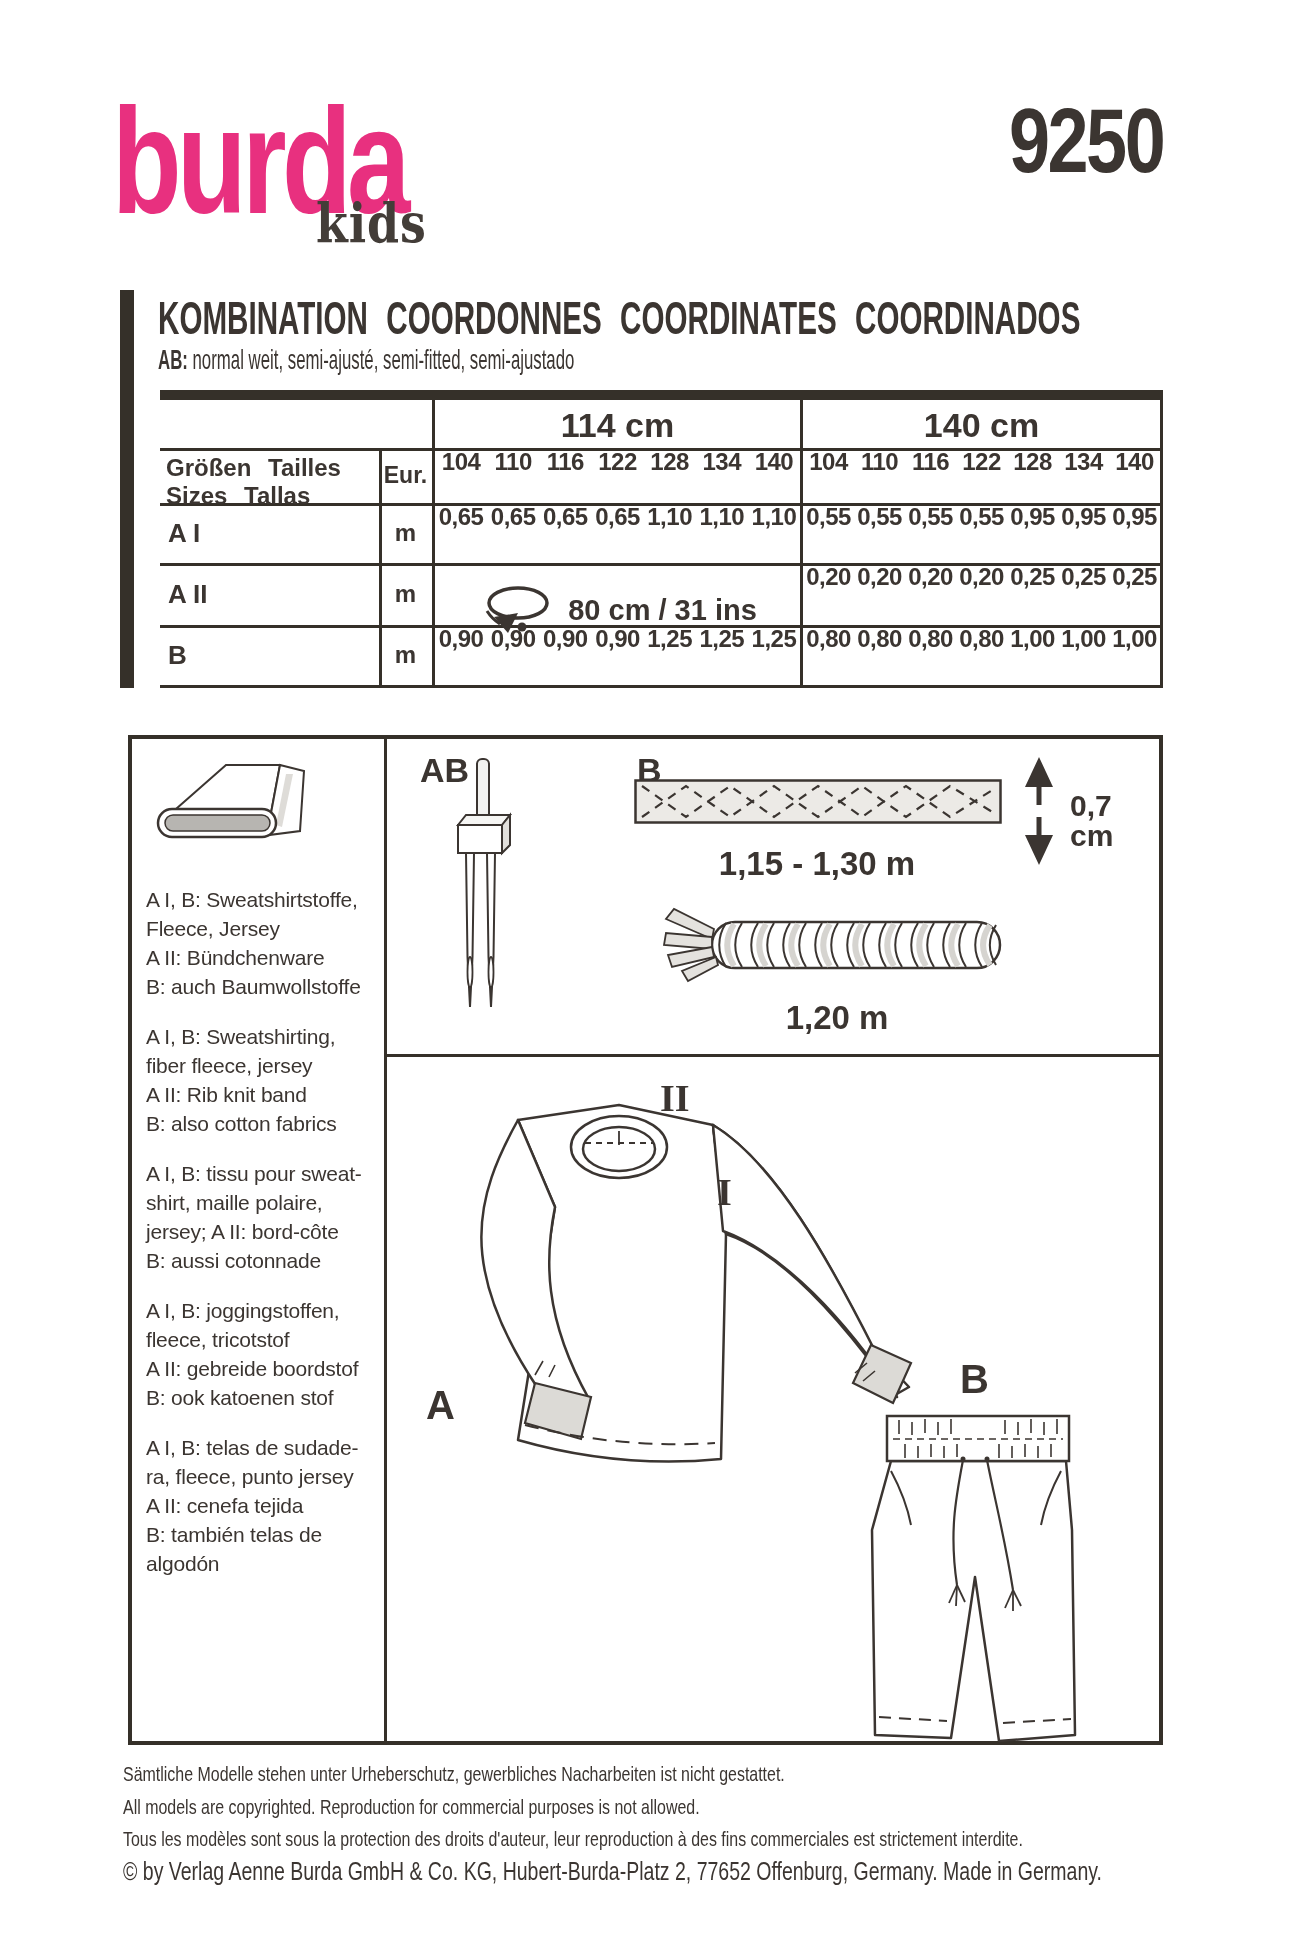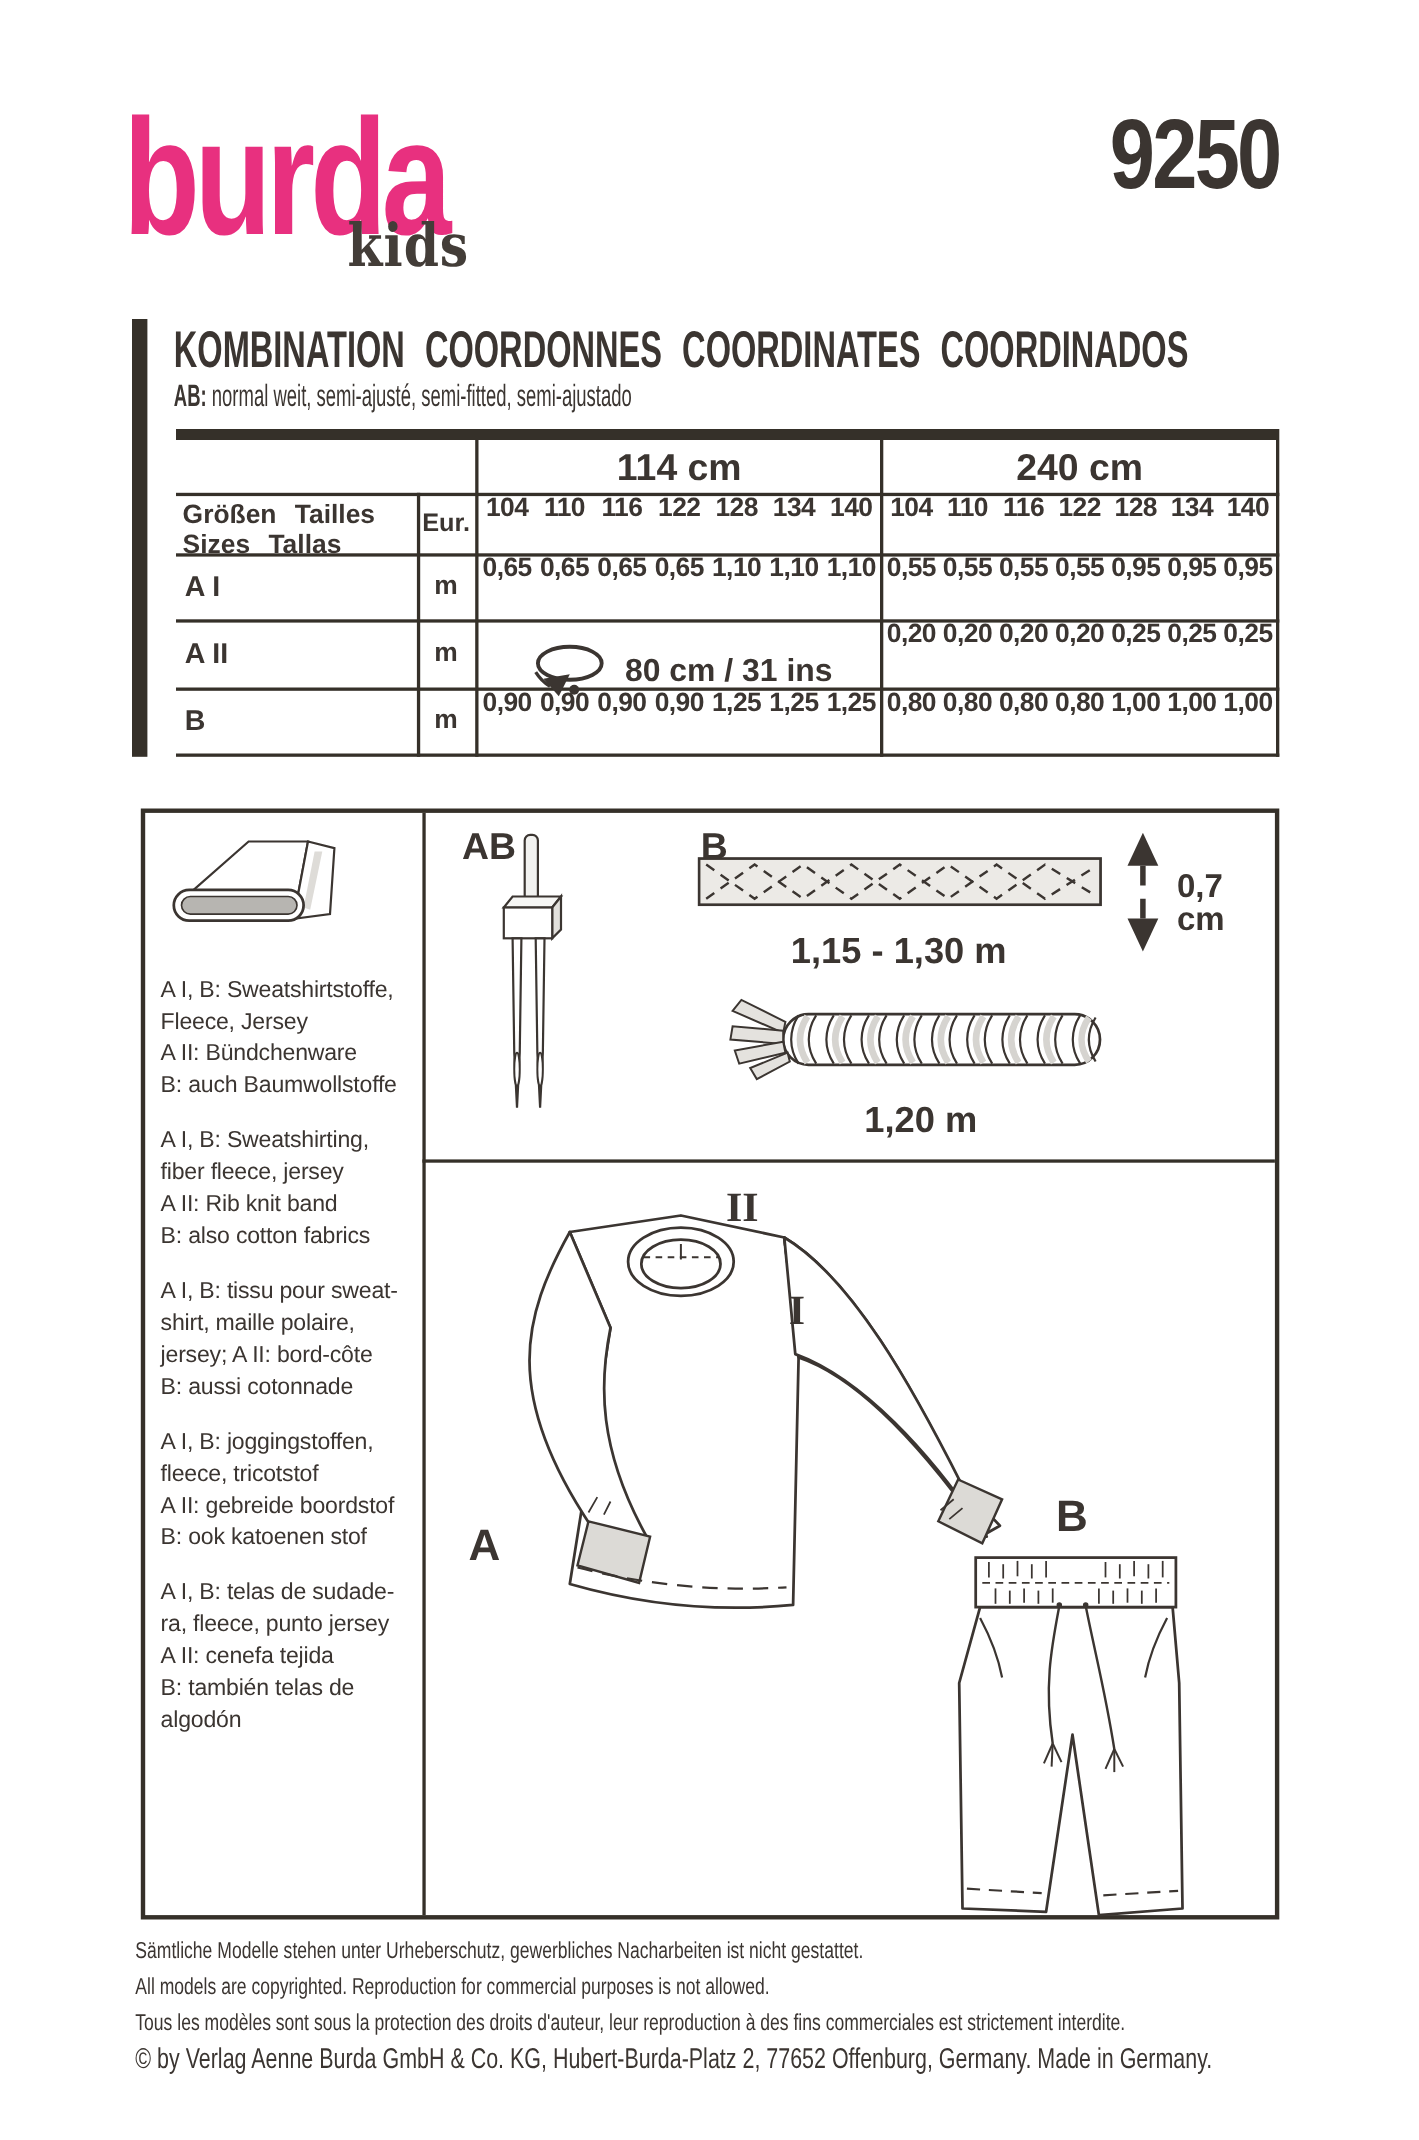--- a/index.html
+++ b/index.html
@@ -80,21 +80,21 @@
     <div class="hline" style="top:113px"></div>
     <div class="hline" style="top:173px"></div>
     <div class="hline" style="top:235px"></div>
     <div class="hline" style="top:295px"></div>
     <div class="vline" style="left:219px;top:58px;height:240px"></div>
     <div class="vline" style="left:272px;top:10px;height:288px"></div>
     <div class="vline" style="left:640px;top:10px;height:288px"></div>
     <div class="vline" style="left:1000px;top:10px;height:288px"></div>
 
     <div class="t-wh s114">114 cm</div>
-    <div class="t-wh s140">240 cm</div>
+    <div class="t-wh s140">140 cm</div>
 
     <div class="t-lbl" style="top:66px">Größen Tailles</div>
     <div class="t-lbl" style="top:94px">Sizes Tallas</div>
     <div class="t-eur">Eur.</div>
 
     <div class="vals s114" style="top:58px;height:55px">
         <div>104</div>
         <div>110</div>
         <div>116</div>
         <div>122</div>

